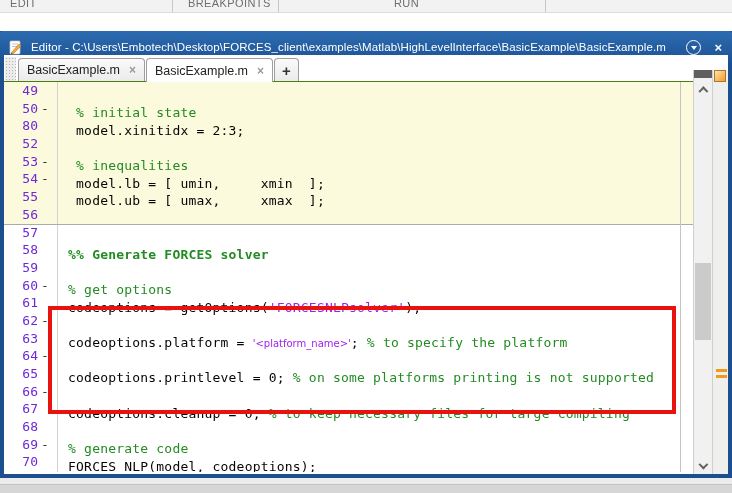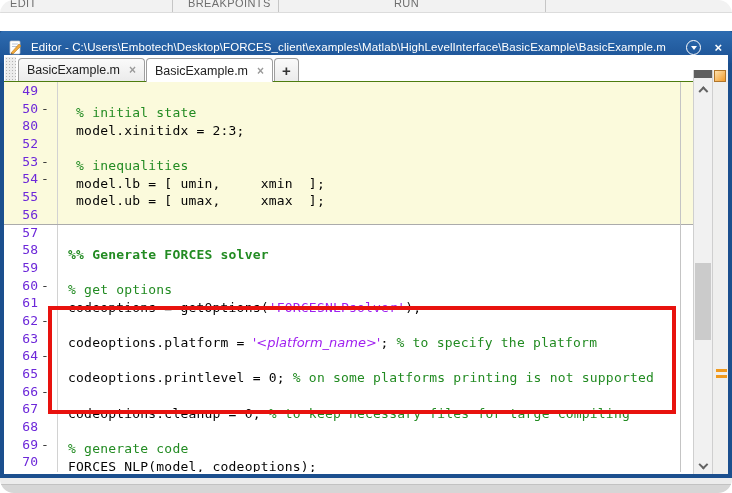--- a/index.html
+++ b/index.html
@@ -1,17 +1,17 @@
 <!DOCTYPE html>
 <html style="--c-winborder: #1b4f8e; --c-section: #fbfadc; --c-comment: #228B22; --c-string: #A020F0; --c-annotation: #e8120e; --c-warning: #f09a1e;"><head>
 <meta charset="utf-8">
 <style>
   html,body{margin:0;padding:0;background:#fff;}
   .screen{position:relative;width:732px;height:493px;overflow:hidden;
-          font-family:"Liberation Sans",sans-serif;background:#fff;border-radius:14px;}
+          font-family:"Liberation Sans",sans-serif;background:#fff;}
 
   
   .ribbon{position:absolute;left:0;top:0;width:732px;height:12px;background:#f2f2f2;
           border-bottom:1px solid #dcdcdc;overflow:hidden;}
   .ribbon-label{position:absolute;top:-3px;font-size:11px;color:#6e6e6e;letter-spacing:.4px;white-space:nowrap;}
   .ribbon-sep{position:absolute;top:0;width:1px;height:12px;background:#c6c6c6;}
 
   
   .breadcrumb{position:absolute;left:0;top:12px;width:732px;height:19px;background:#fff;
               display:flex;align-items:center;padding-left:8px;box-sizing:border-box;font-size:13px;color:#141414;}
@@ -55,21 +55,21 @@
             font-family:"DejaVu Sans Mono","Liberation Mono",monospace;font-size:13px;white-space:pre;}
   .code-row.sec{background:var(--c-section);}
   .ln{width:34px;text-align:right;color:#6d28d9;flex:0 0 auto;}
   .ld{width:14px;text-align:center;color:#3d3d3d;flex:0 0 auto;}
   .ct{letter-spacing:.2px;flex:1;color:#000;margin-top:22px;}
   .tk-plain{color:#050505;}
   .tk-comment{color:var(--c-comment);}
   .tk-comment-bold{color:var(--c-comment);font-weight:bold;}
   .tk-string{color:var(--c-string);}
   .tk-string-alt{color:var(--c-string);font-family:"DejaVu Sans",sans-serif;
-                 font-size:13px;letter-spacing:0;font-style:italic;}
+                 font-size:10px;letter-spacing:0;}
   .gutter-divider{position:absolute;left:53px;top:0;bottom:0;width:1px;background:#d2d2d2;}
   .section-divider{position:absolute;left:0;top:141.6px;width:100%;height:1px;background:#ababab;}
   .guideline{position:absolute;left:676px;top:0;bottom:0;width:1px;background:#c4c4c4;}
   .redbox{position:absolute;left:44px;top:224px;width:620px;height:100px;
           border:4px solid var(--c-annotation);z-index:5;}
 
   
   .scroll-col{position:absolute;right:15px;top:39px;bottom:0;width:20px;background:#f1f1f1;
               border-left:1px solid #cfcfcf;border-right:1px solid #cfcfcf;box-sizing:border-box;}
   .split-handle{position:absolute;left:0;top:0;width:100%;height:8px;background:#5f5f5f;}

